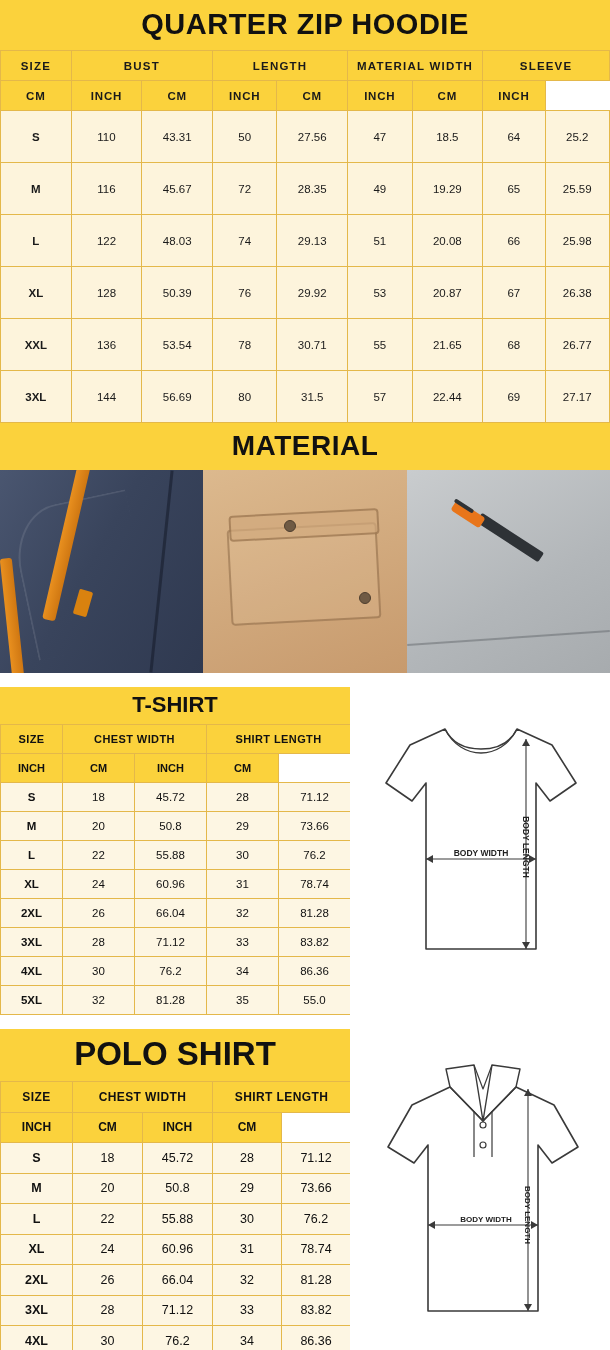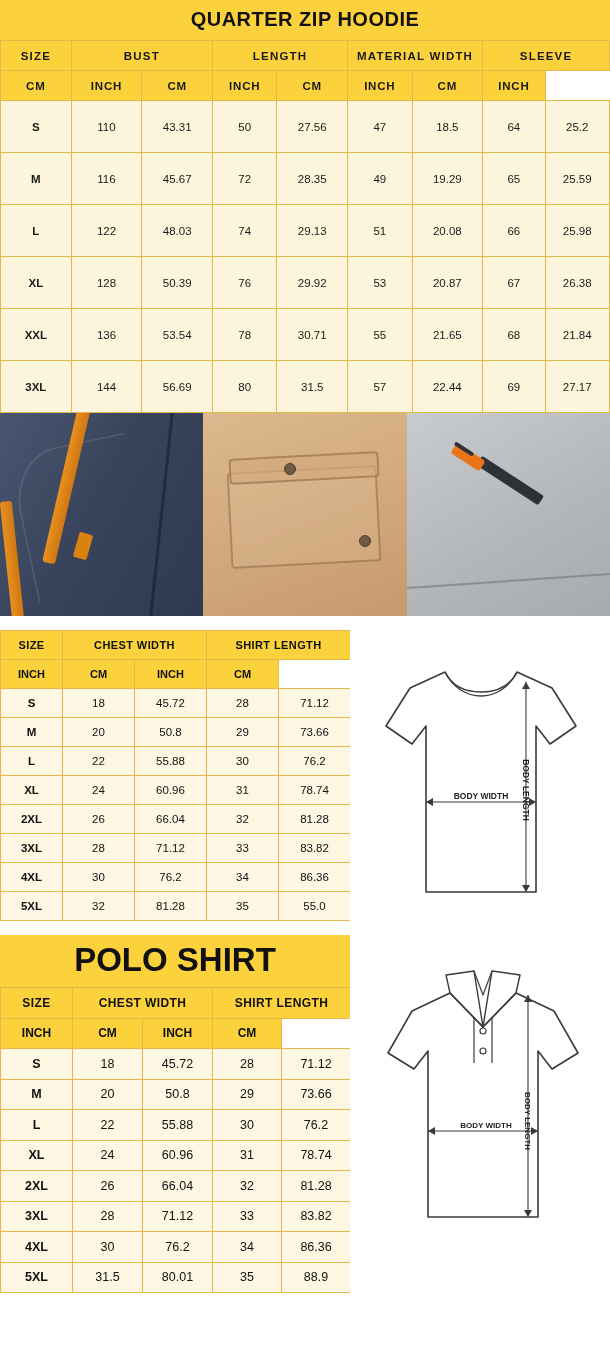--- a/index.html
+++ b/index.html
@@ -8,21 +8,21 @@
     width: 610px;
     background: #ffffff;
     font-family: "Liberation Sans", sans-serif;
   }
   .page { width: 610px; position: relative; }
 
   
   .hoodie-title {
     background: #fbd23c;
     text-align: center;
-    font-size: 20px;
+    font-size: 29px;
     font-weight: bold;
     letter-spacing: 0.5px;
     color: #111;
     padding: 8px 0 9px;
   }
   table.grid {
     border-collapse: collapse;
     width: 100%;
     table-layout: fixed;
   }
@@ -267,36 +267,37 @@
       </tr>
       <tr>
         <td class="sizecol">XXL</td>
         <td>136</td>
         <td>53.54</td>
         <td>78</td>
         <td>30.71</td>
         <td>55</td>
         <td>21.65</td>
         <td>68</td>
-        <td>21.84</td>
+        <td>26.77</td>
       </tr>
       <tr>
         <td class="sizecol">3XL</td>
         <td>144</td>
         <td>56.69</td>
         <td>80</td>
         <td>31.5</td>
         <td>57</td>
         <td>22.44</td>
         <td>69</td>
         <td>27.17</td>
       </tr>
     </tbody>
   </table>
 
+  <div class="material-title">MATERIAL</div>
 
   <div class="photos">
     <div class="photo p1">
       <div class="navy-dark"></div>
       <div class="seam"></div>
       <div class="zip-line"></div>
       <div class="cord-a"></div>
       <div class="tip"></div>
       <div class="cord-b"></div>
     </div>
@@ -313,20 +314,21 @@
       <div class="pen-body"></div>
       <div class="pen-cap"></div>
       <div class="pen-clip"></div>
     </div>
   </div>
 
   <div class="white-gap"></div>
 
   <div class="split">
     <div class="left">
+      <div class="sec-title">T-SHIRT</div>
       <table class="grid tt-table">
         <colgroup>
           <col style="width:62px">
             <col style="width:72px">
             <col style="width:72px">
           <col style="width:72px">
             <col style="width:72px">
         </colgroup>
         <thead>
           <tr>

